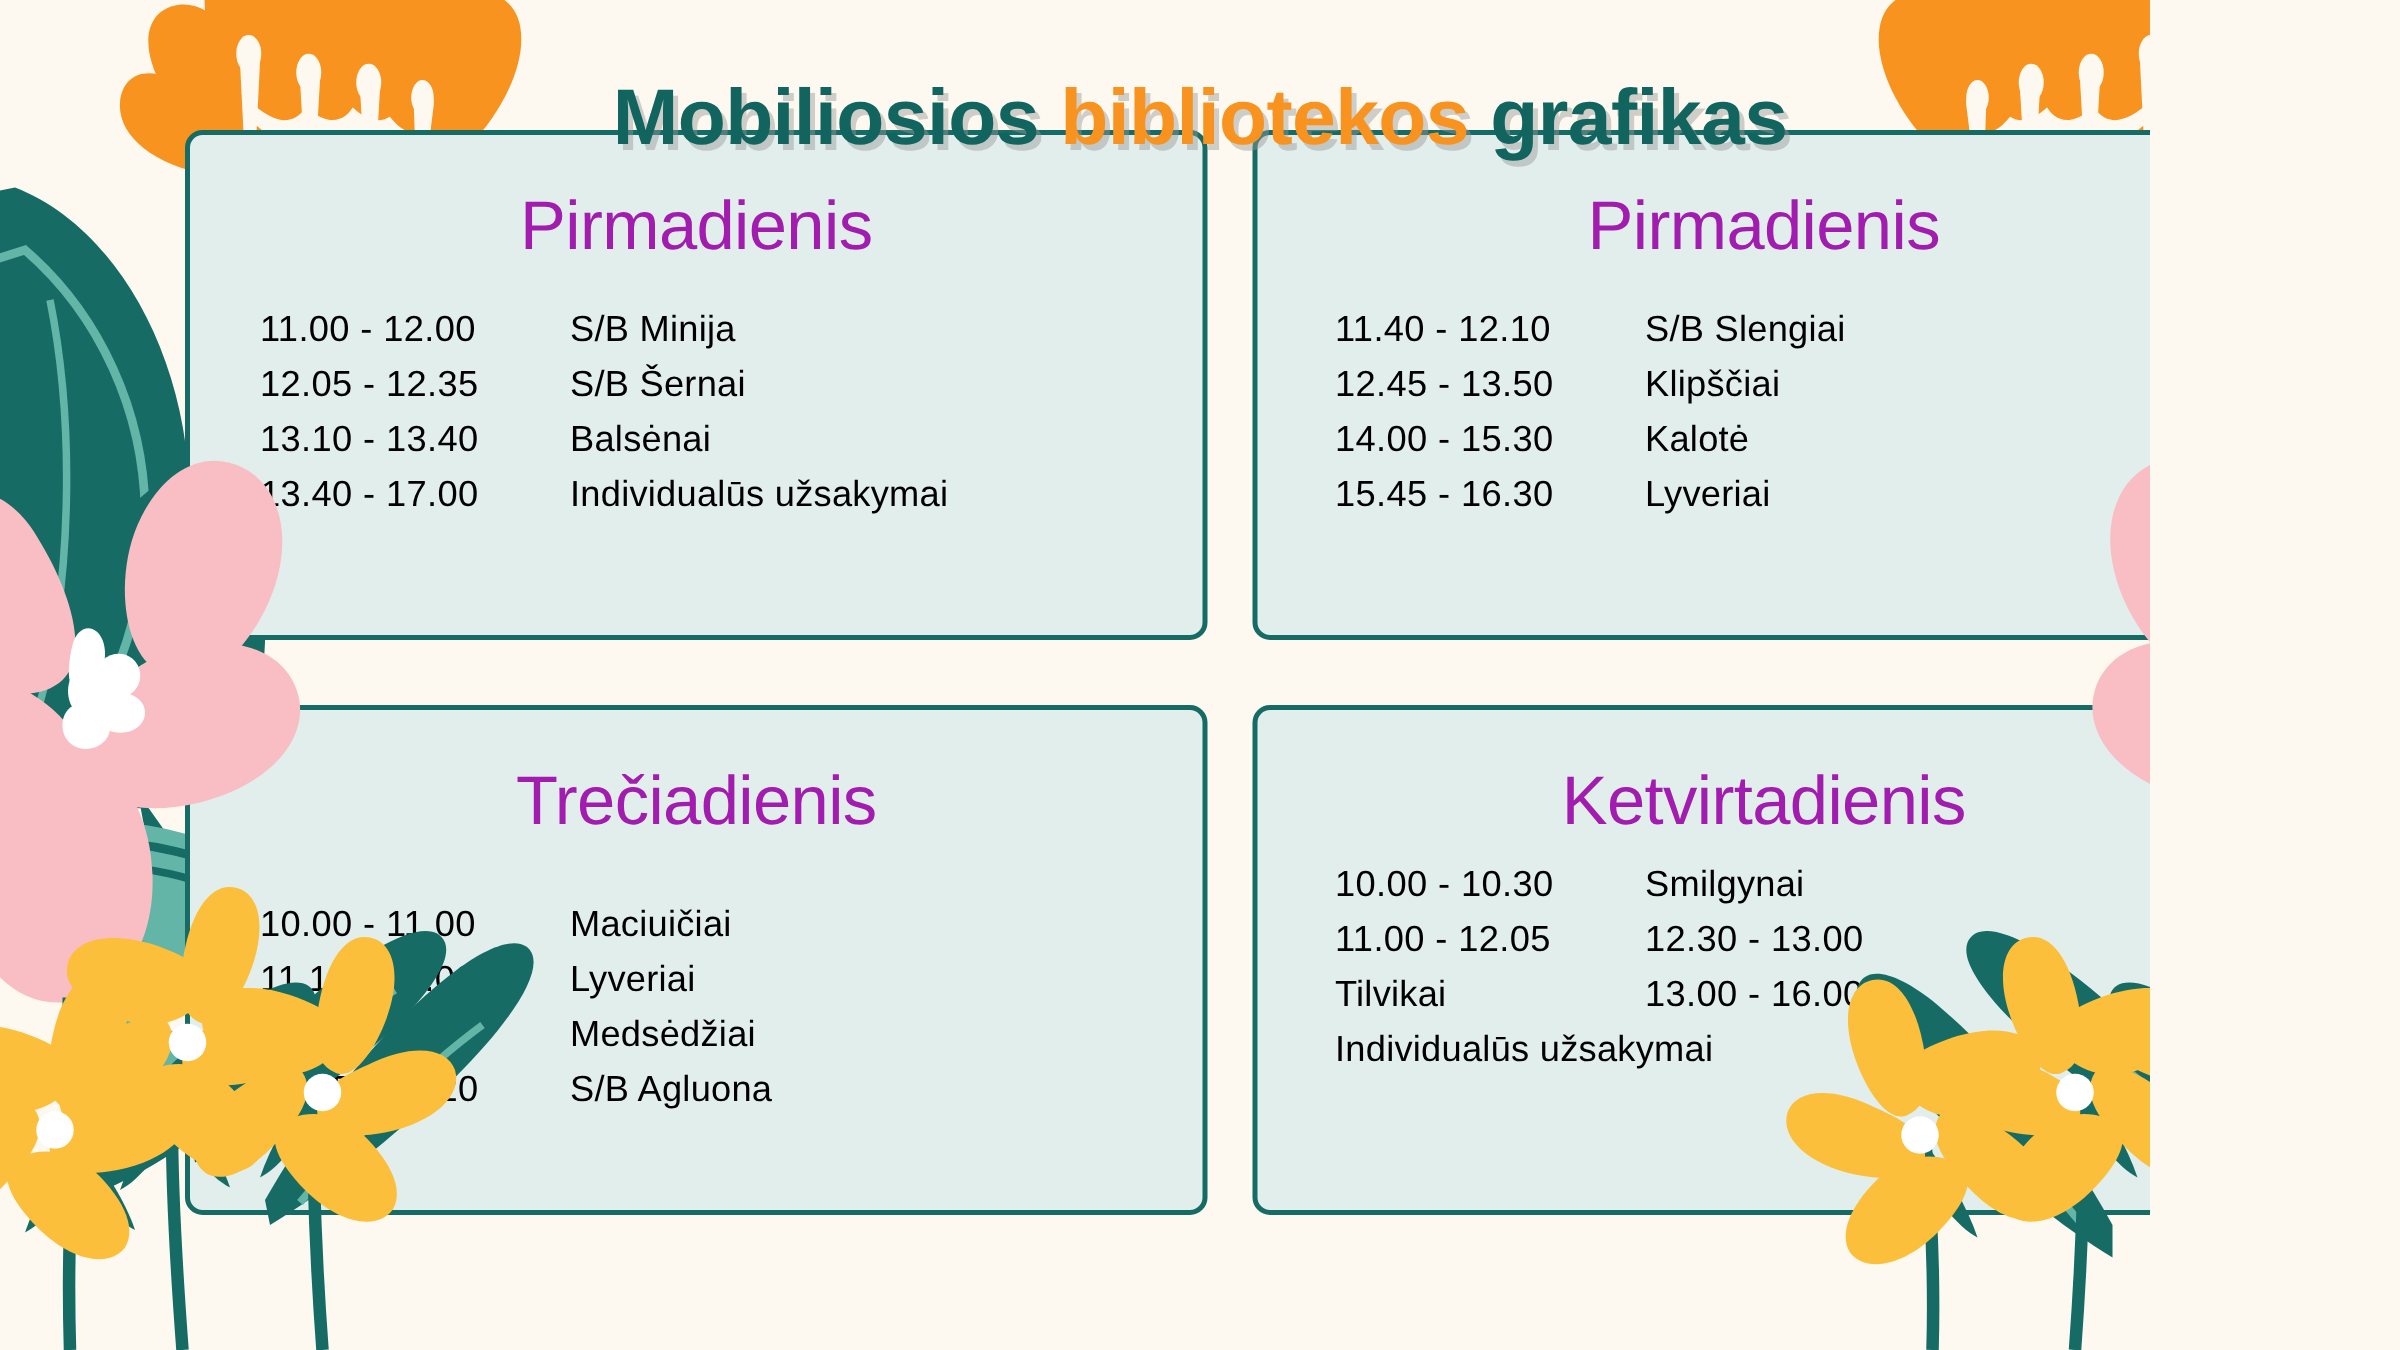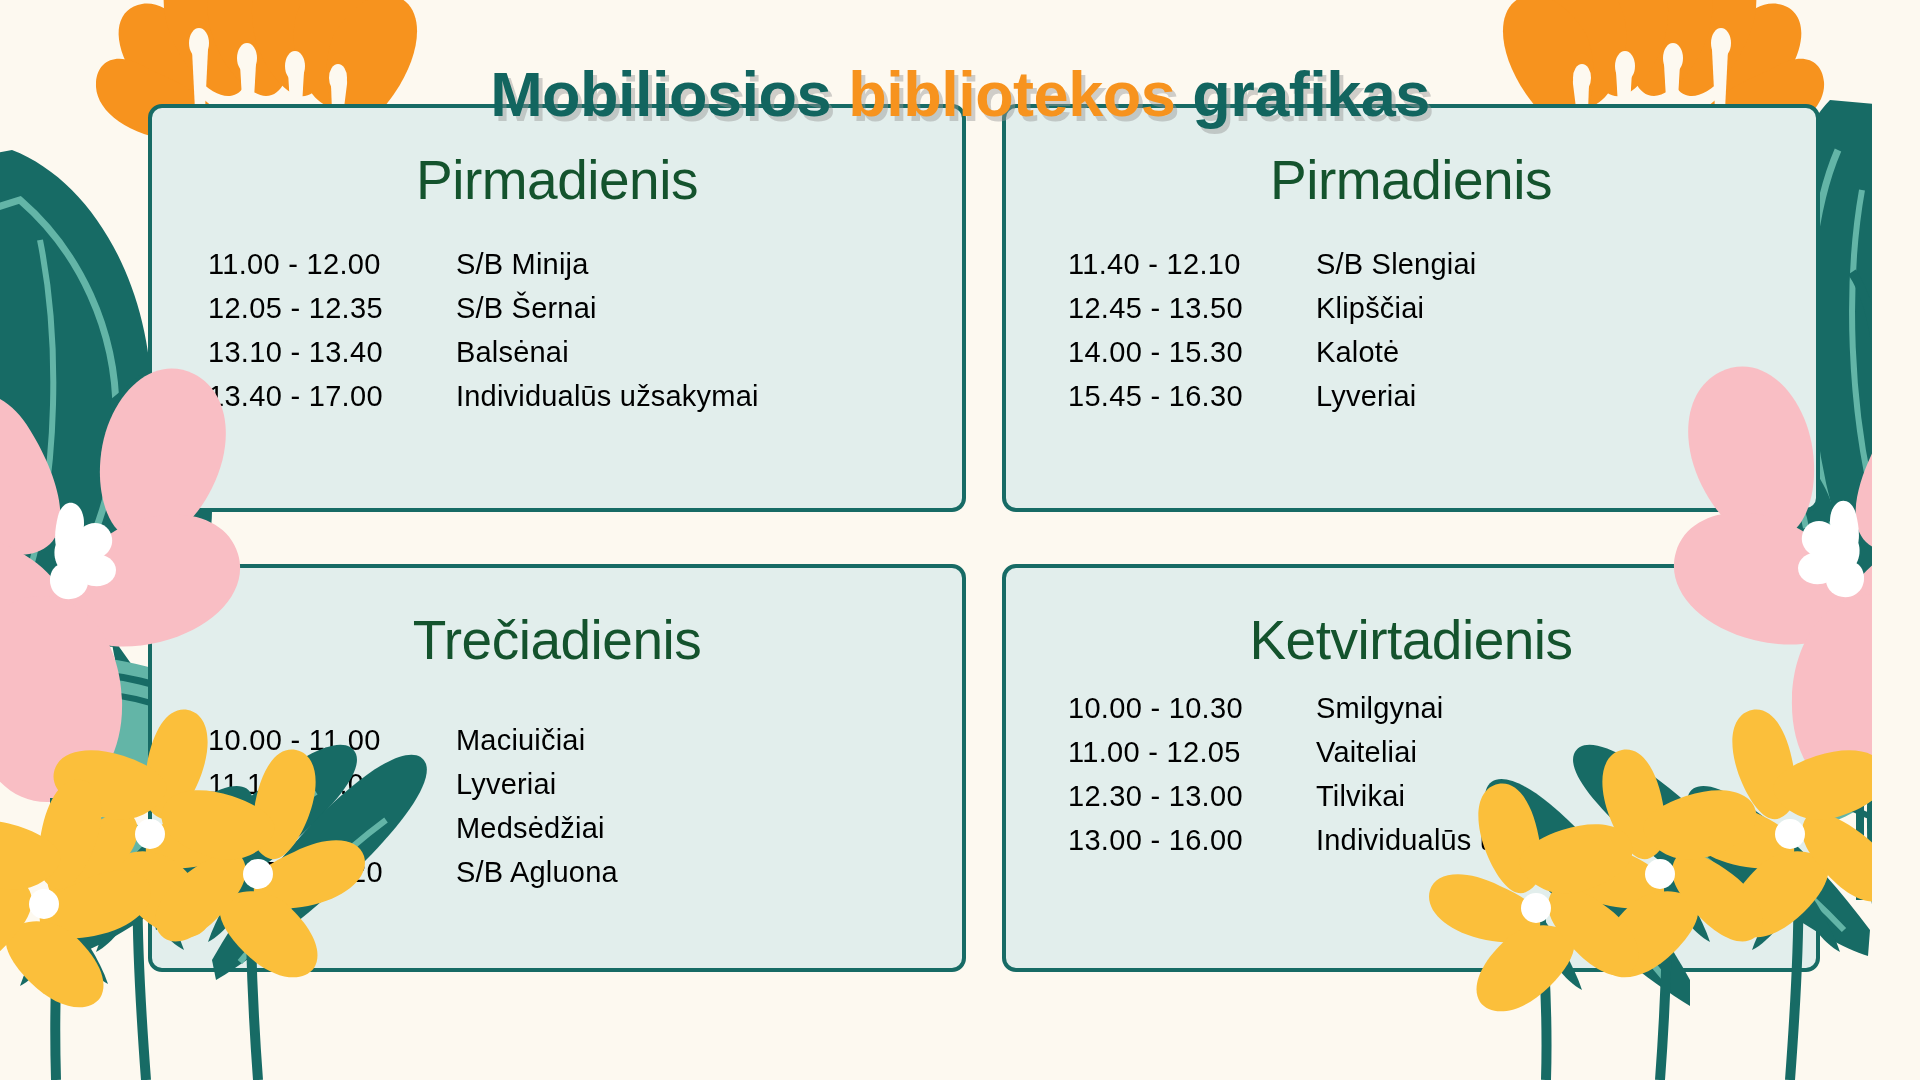--- a/index.html
+++ b/index.html
@@ -11,21 +11,21 @@
   }
   body {
     background: #fdf9f0;
     font-family: "Liberation Sans", sans-serif;
     position: relative;
   }
 
   #stage {
     position: absolute;
     inset: 0;
-    width: 1872px;
+    width: 1720px;
     height: 1080px;
     background: #fdf9f0;
     overflow: hidden;
   }
 
   
   .deco {
     position: absolute;
     inset: 0;
     width: 1920px;
@@ -71,21 +71,21 @@
     background: #e2eeec;
     border: 4px solid #176b65;
     border-radius: 14px;
     box-sizing: border-box;
     position: relative;
     padding: 24px 0 0 0;
   }
 
   .card-title {
     text-align: center;
-    color: #14532d;
+    color: #a21caf;
     font-size: 55px;
     font-weight: normal;
     letter-spacing: -0.5px;
     line-height: 1.12;
     margin: 18px 0 0 0;
   }
 
   .rows {
     margin-top: 32px;
     padding-left: 56px;
@@ -245,21 +245,20 @@
         <span class="cell-place">S/B Agluona</span>
       </div>
     </section>
 
     <section class="card">
       <h2 class="card-title">Ketvirtadienis</h2>
       <div class="rows r-c4">
         <span class="cell-time">10.00 - 10.30</span>
         <span class="cell-place">Smilgynai</span>
         <span class="cell-time">11.00 - 12.05</span>
-        <span class="cell-place">Vaiteliai</span>
         <span class="cell-time">12.30 - 13.00</span>
         <span class="cell-place">Tilvikai</span>
         <span class="cell-time">13.00 - 16.00</span>
         <span class="cell-place">Individualūs užsakymai</span>
       </div>
     </section>
   </div>
 
   <svg class="deco deco-front" viewBox="0 0 1920 1080">
 

